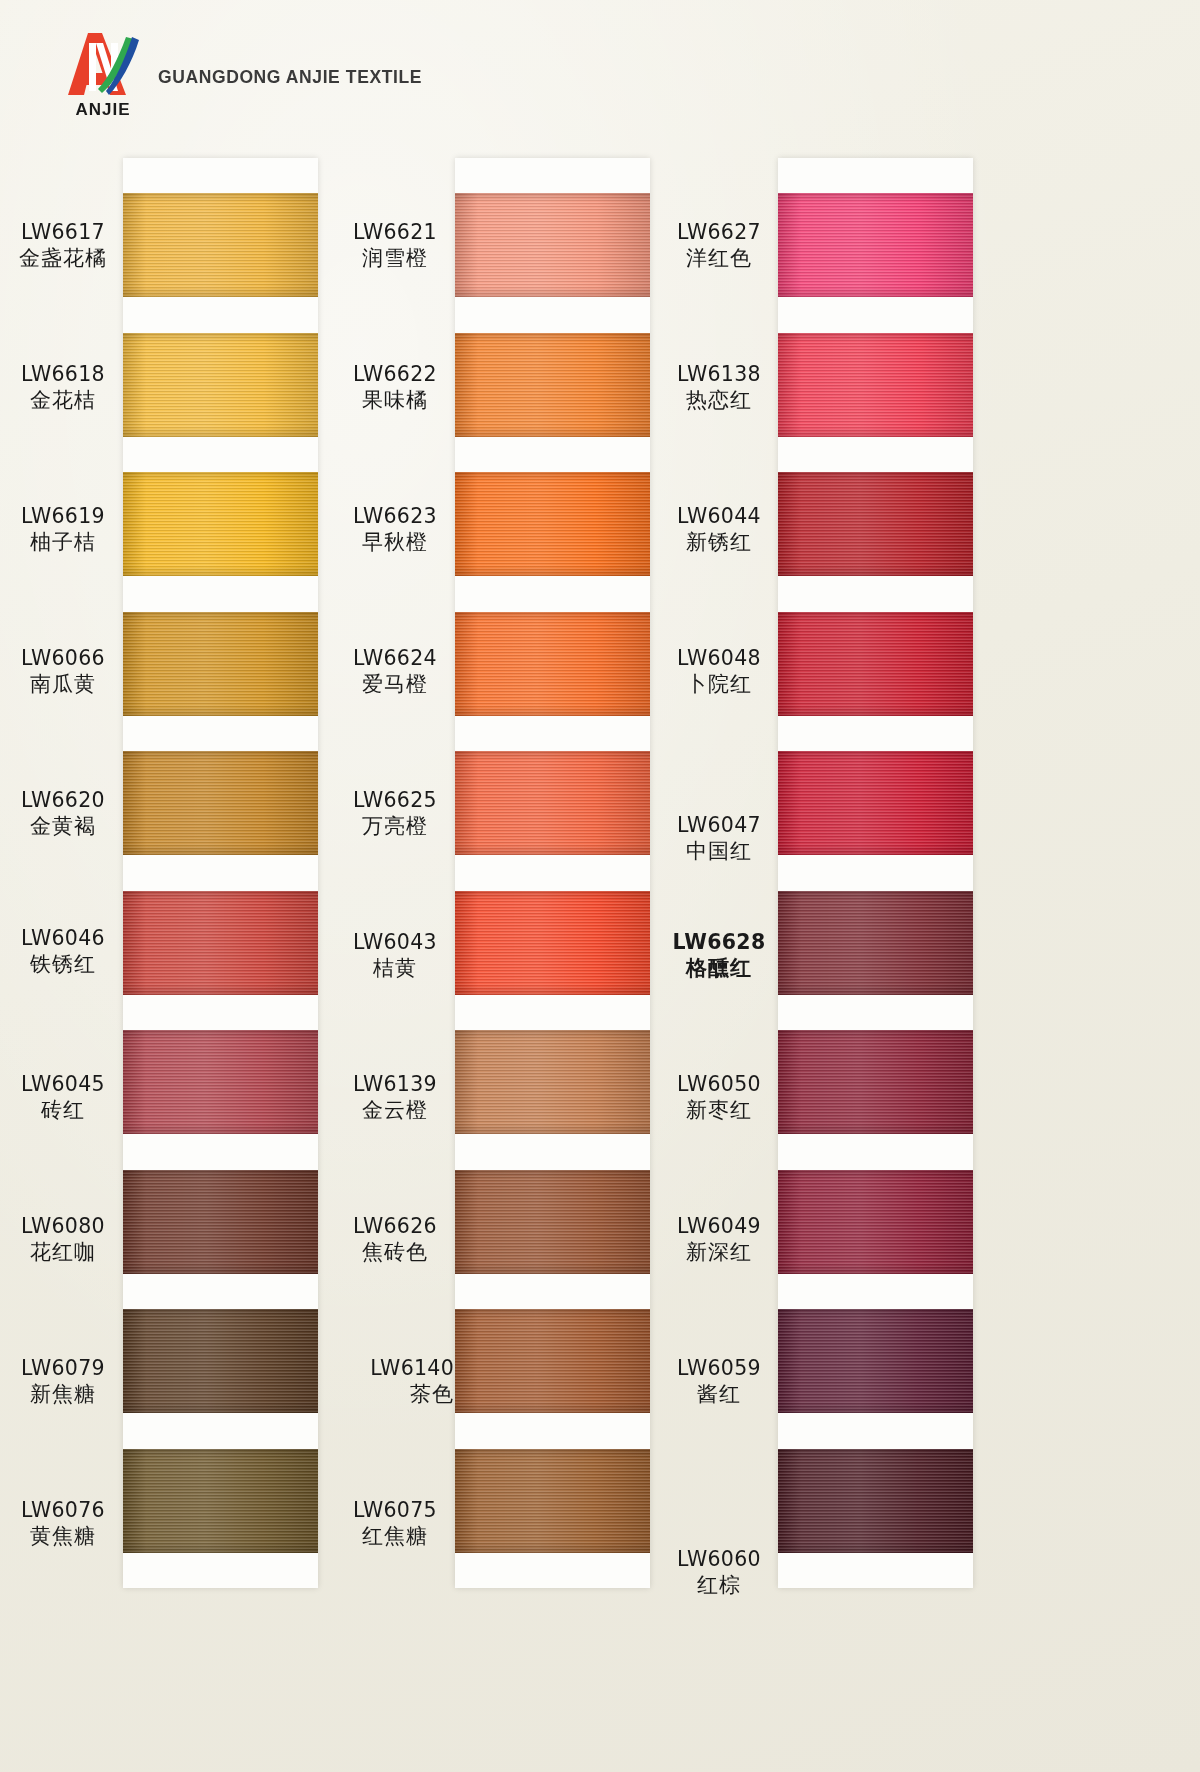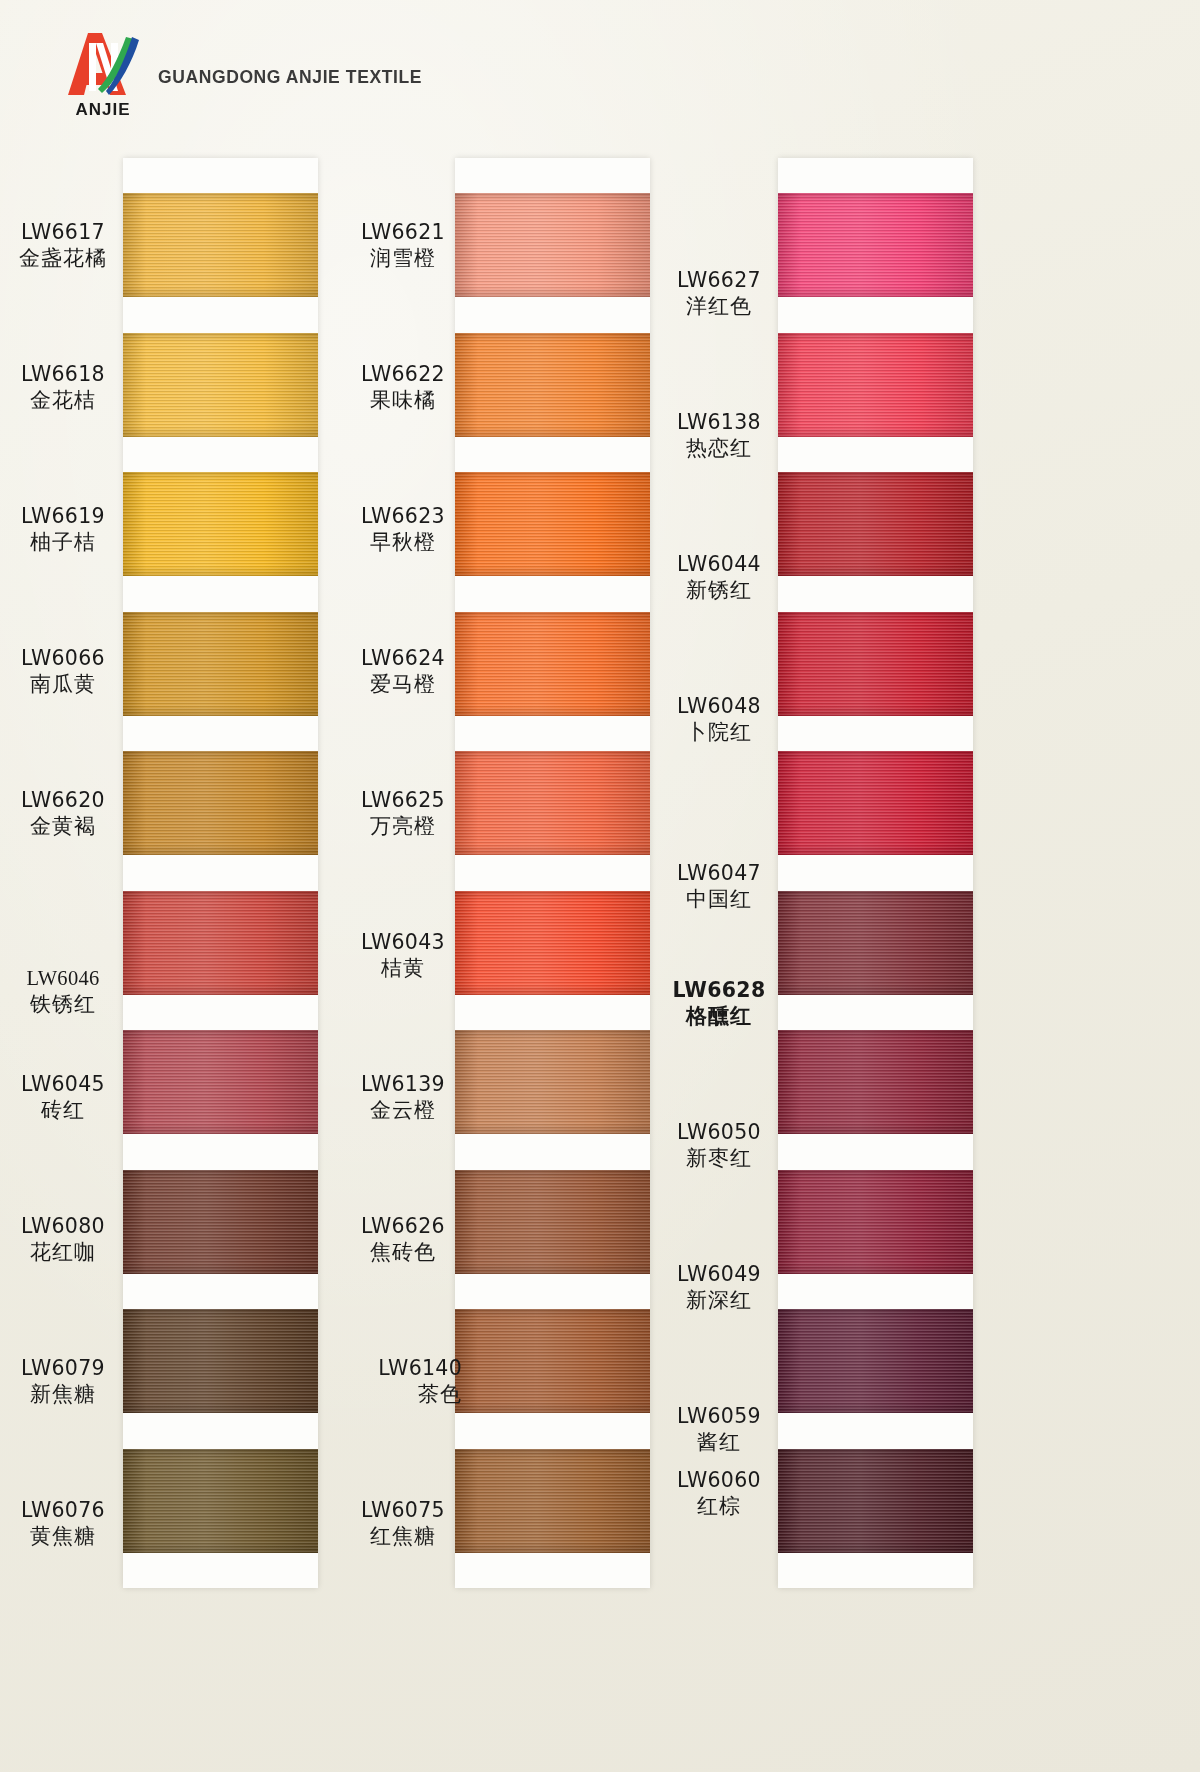--- a/index.html
+++ b/index.html
@@ -117,22 +117,22 @@
   .labels{ position:absolute; top:8px; width:100%; height:1430px; }
   .label{
     position:absolute;
     font-family:"DejaVu Sans","Liberation Sans",sans-serif;
     color:#1a1a1a;
     line-height:1.28;
     text-align:center;
     width:118px;
   }
   .col-1 .label{ left:4px; text-align:center; }
-  .col-2 .label{ left:8px;  text-align:center; }
-  .col-3 .label{ left:-12px; text-align:center;margin-top:48px; }
+  .col-2 .label{ left:0px;  text-align:center; }
+  .col-3 .label{ left:-12px; text-align:center; }
   .label .code{ font-size:20.5px; letter-spacing:.3px; display:block; }
   .label .name{ font-size:21px; letter-spacing:1px; display:block; }
 </style>
 </head>
 <body>
 
 <div class="paper-tex"></div>
 
 <div class="header">
 
@@ -221,21 +221,21 @@
           <span class="name">柚子桔</span>
         </div>
         <div class="label" style="top: 487px;">
           <span class="code">LW6066</span>
           <span class="name">南瓜黄</span>
         </div>
         <div class="label" style="top: 629px;">
           <span class="code">LW6620</span>
           <span class="name">金黄褐</span>
         </div>
-        <div class="label" style="top: 807px; font-family: Liberation Serif, serif;">
+        <div class="label" style="top: 767px;">
           <span class="code">LW6046</span>
           <span class="name">铁锈红</span>
         </div>
         <div class="label" style="top: 913px;">
           <span class="code">LW6045</span>
           <span class="name">砖红</span>
         </div>
         <div class="label" style="top: 1055px;">
           <span class="code">LW6080</span>
           <span class="name">花红咖</span>
@@ -417,20 +417,20 @@
           <span class="name">新枣红</span>
         </div>
         <div class="label" style="top: 1055px;">
           <span class="code">LW6049</span>
           <span class="name">新深红</span>
         </div>
         <div class="label" style="top: 1197px;">
           <span class="code">LW6059</span>
           <span class="name">酱红</span>
         </div>
-        <div class="label" style="top: 1261px;">
+        <div class="label" style="top: 1388px;">
           <span class="code">LW6060</span>
           <span class="name">红棕</span>
         </div>
       </div>
   </div>
 
 </div>
 
 </body></html>

